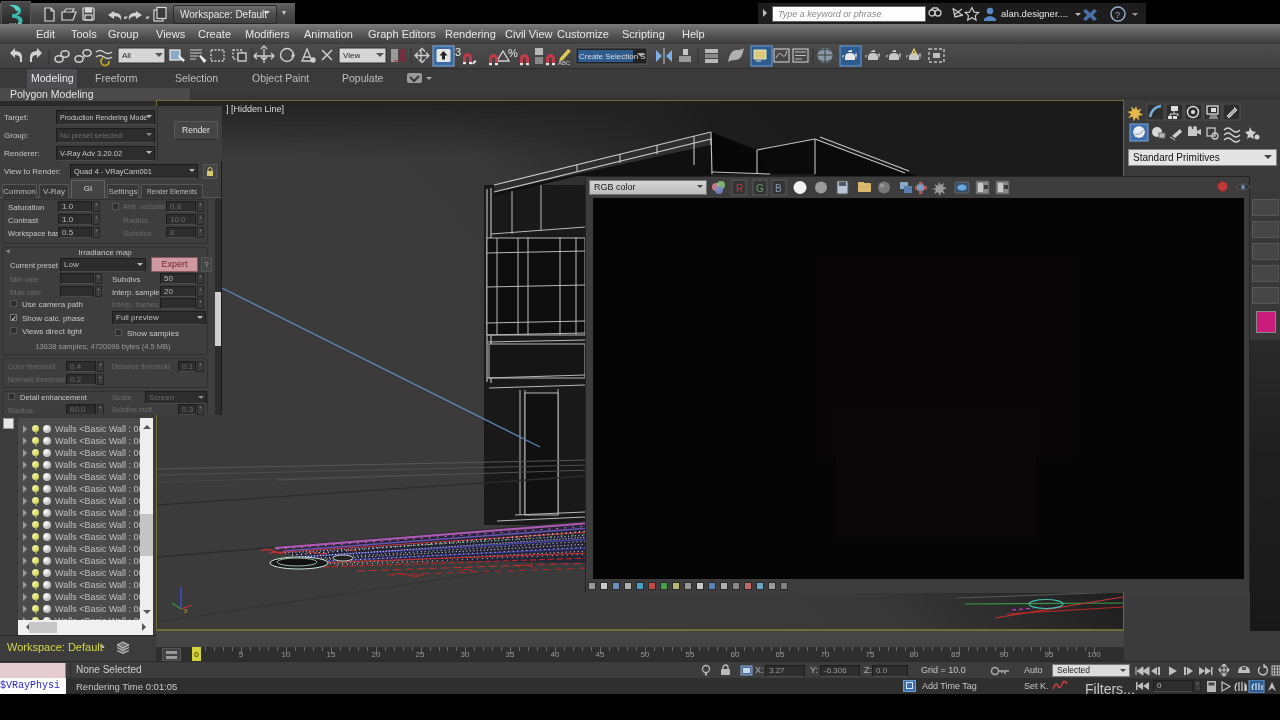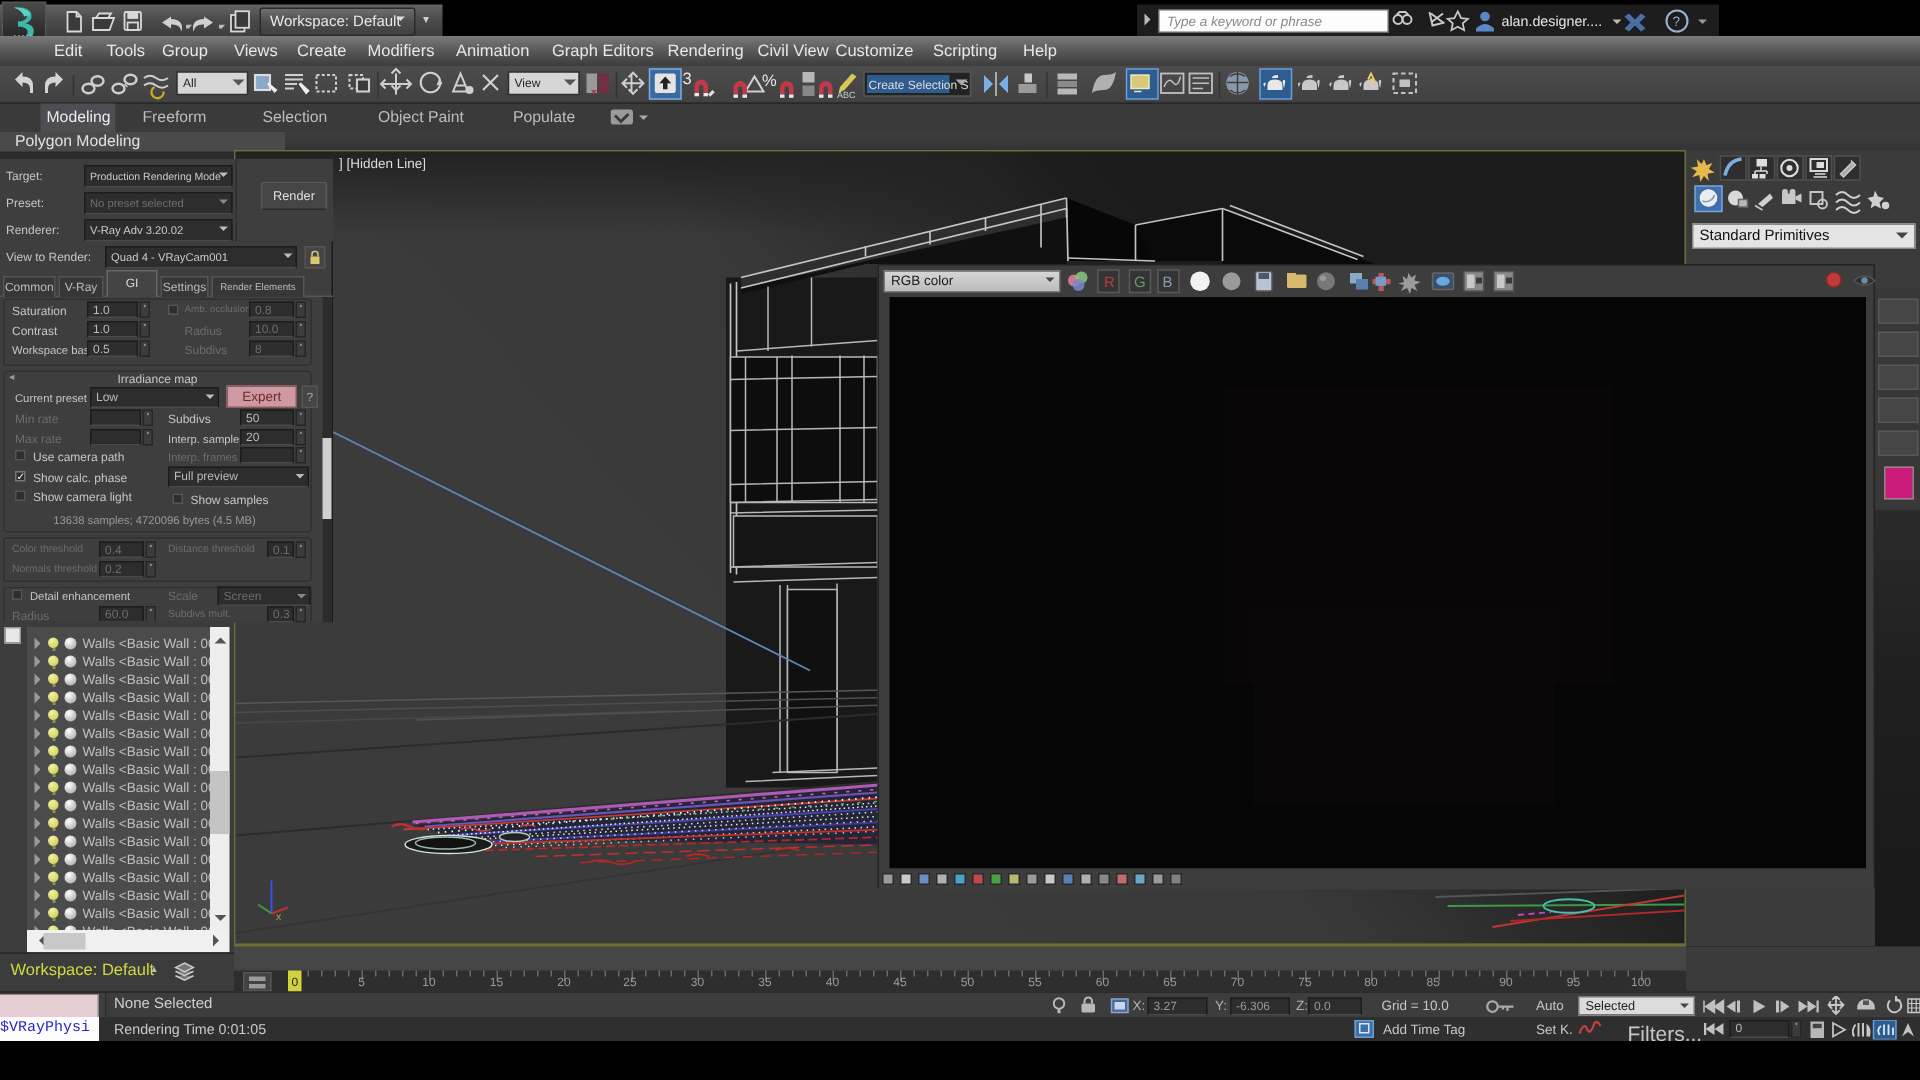--- a/index.html
+++ b/index.html
@@ -321,21 +321,21 @@
 <ellipse cx="889" cy="503" rx="17" ry="4.5" stroke="#45c0b0"></ellipse>
 <path d="M855 509 l22 -2" stroke="#cc44cc" stroke-dasharray="4 3"></path>
 </g>
 </svg>
 <div class="abs" style="left:226px;top:104px;color:#ddd;font-size:9px">] [Hidden Line]</div>
 
 <div class="abs" style="left:0;top:101px;width:156px;height:6px;background:#2b2b2b"></div>
 <div id="dialog" class="abs" style="left:0;top:106px;width:222px;height:309px;background:#3e3e3e;border-right:1px solid #1a1a1a;font-size:8.5px">
 <div class="abs lbl" style="left:4px;top:7px">Target:</div>
 <div class="abs fld" style="left:56px;top:4px;width:99px;height:15px;color:#c9c9c9;line-height:13px"><span style="font-size:7px">Production Rendering Mode</span><span style="position:absolute;right:2px;top:4px;width:0;height:0;border:3px solid transparent;border-top-color:#bbb"></span></div>
-<div class="abs lbl" style="left:4px;top:25px">Preset:</div>
+<div class="abs lbl" style="left:4px;top:25px">Group:</div>
 <div class="abs fld dis" style="left:56px;top:22px;width:99px;height:15px;color:#6e6e6e;line-height:13px"><span style="font-size:7.5px">No preset selected</span><span style="position:absolute;right:2px;top:4px;width:0;height:0;border:3px solid transparent;border-top-color:#888"></span></div>
 <div class="abs lbl" style="left:4px;top:43px">Renderer:</div>
 <div class="abs fld" style="left:56px;top:40px;width:99px;height:15px;color:#c9c9c9;line-height:13px"><span style="font-size:7.5px">V-Ray Adv 3.20.02</span><span style="position:absolute;right:2px;top:4px;width:0;height:0;border:3px solid transparent;border-top-color:#bbb"></span></div>
 <div class="abs" style="left:157px;top:0;width:65px;height:55px;background:#3e3e3e;border-left:1px solid #2e2e2e"></div>
 <div class="abs" style="left:174px;top:15px;width:44px;height:19px;background:#454545;border:1px solid #5a5a5a;border-bottom-color:#2a2a2a;border-radius:2px;color:#e0e0e0;font-size:8.5px;text-align:center;line-height:17px">Render</div>
 <div class="abs lbl" style="left:4px;top:61px">View to Render:</div>
 <div class="abs fld" style="left:70px;top:58px;width:128px;height:15px;color:#c9c9c9;line-height:13px"><span style="font-size:7.5px">Quad 4 - VRayCam001</span><span style="position:absolute;right:2px;top:4px;width:0;height:0;border:3px solid transparent;border-top-color:#bbb"></span></div>
 <div class="abs" style="left:203px;top:58px;width:14px;height:15px;background:#454545;border:1px solid #555;text-align:center"><svg width="8" height="10" style="margin-top:2px">
         <path d="M2 4 v-1.5 a2 2 0 0 1 4 0 V4" stroke="#d8c870" fill="none"></path>
         <rect x="1" y="4" width="6" height="5" fill="#d8c870"></rect>
@@ -390,21 +390,21 @@
     <div class="abs spin" style="left:197px;top:180px;height:11px">⬩</div>
 <div class="abs" style="left:10px;top:194px;width:7px;height:7px;background:#2e2e2e;border:1px solid #555"></div>
     <div class="abs lbl" style="left:22px;top:194px">Use camera path</div>
 <div class="abs lbl dis" style="left:112px;top:194px;font-size:7.5px">Interp. frames</div>
     <div class="abs fld dis" style="left:160px;top:192px;width:36px;height:11px"></div>
     <div class="abs spin" style="left:197px;top:192px;height:11px">⬩</div>
 <div class="abs" style="left:10px;top:208px;width:7px;height:7px;background:#2e2e2e;border:1px solid #777;color:#fff;font-size:7px;line-height:7px">✓</div>
     <div class="abs lbl" style="left:22px;top:208px">Show calc. phase</div>
 <div class="abs fld" style="left:112px;top:205px;width:94px;height:14px;color:#bbb;line-height:12px">Full preview<span style="position:absolute;right:2px;top:4px;width:0;height:0;border:3px solid transparent;border-top-color:#bbb"></span></div>
 <div class="abs" style="left:10px;top:221px;width:7px;height:7px;background:#2e2e2e;border:1px solid #555"></div>
-    <div class="abs lbl" style="left:22px;top:221px">Show camera light</div>
+    <div class="abs lbl" style="left:22px;top:221px">Views direct light</div>
 <div class="abs" style="left:115px;top:223px;width:7px;height:7px;background:#2e2e2e;border:1px solid #555"></div>
     <div class="abs lbl" style="left:127px;top:223px">Show samples</div>
 <div class="abs" style="left:0;top:236px;width:206px;text-align:center;color:#9a9a9a;font-size:7.5px">13638 samples; 4720096 bytes (4.5 MB)</div>
 
 <div class="abs" style="left:2px;top:252px;width:206px;height:30px;border:1px solid #303030;border-radius:3px"></div>
 <div class="abs lbl dis" style="left:8px;top:257px;font-size:7px">Color threshold</div>
     <div class="abs fld dis" style="left:66px;top:255px;width:30px;height:11px">0.4</div>
     <div class="abs spin" style="left:97px;top:255px;height:11px">⬩</div>
 <div class="abs lbl dis" style="left:112px;top:257px;font-size:7px">Distance threshold</div>
     <div class="abs fld dis" style="left:178px;top:255px;width:18px;height:11px">0.1</div>

